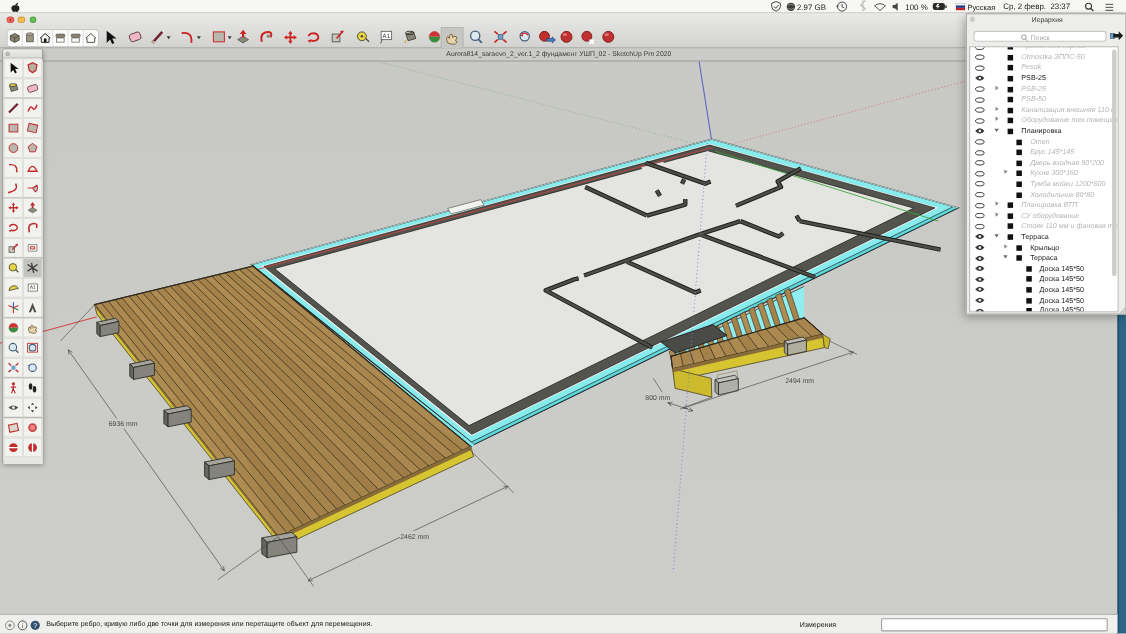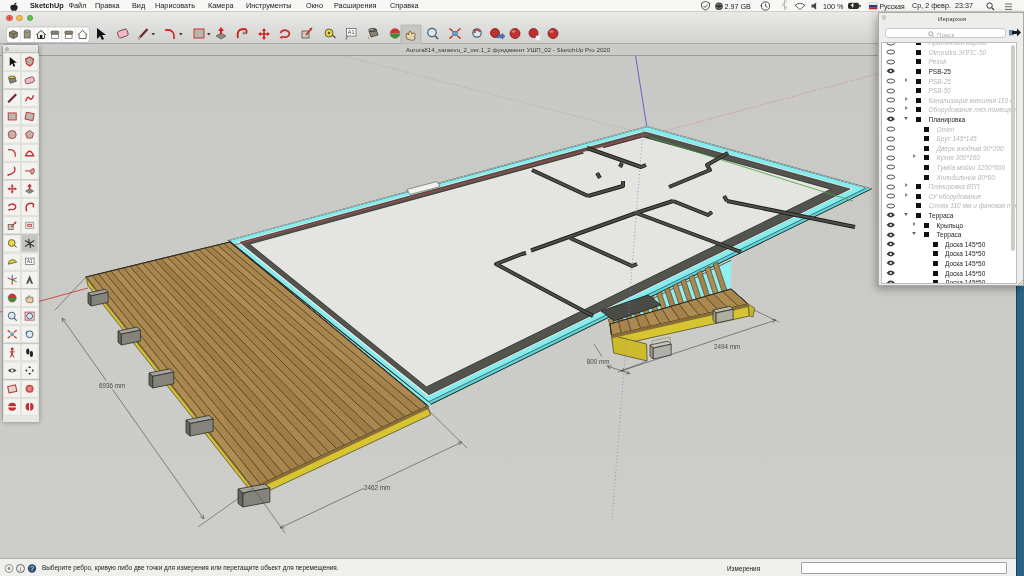--- a/index.html
+++ b/index.html
@@ -5,32 +5,20 @@
 .abs{position:absolute}
 </style></head><body>
 
 <div class="abs" style="left:1015px;top:11px;width:9px;height:565px;background:#2b6485"></div>
 <div class="abs" style="left:1015px;top:11px;width:1.5px;height:565px;background:#16435f"></div>
 
 <div class="abs" style="left:0;top:0;width:1024px;height:11.5px;background:#f7f7f6;border-bottom:0.5px solid #cfcfcd">
   <svg class="abs" style="left:9px;top:1.5px" width="10" height="9" viewBox="0 0 10 9">
       <path d="M5.7 1.4 q0.9-1 1.8-0.9 q0.1 1-0.8 1.8 q-0.9 0.9-1.8 0.7 q-0.1-0.9 0.8-1.6 z M5 3.1 q1-0.5 2.1-0.1 q1.6 0.6 1.6 2.3 q0 1.7-1.2 2.9 q-0.6 0.6-1.2 0.6 q-0.6 0-1.3-0.3 q-0.7 0.3-1.3 0.3 q-0.6 0-1.2-0.6 Q1.3 7 1.3 5.3 q0-1.7 1.6-2.3 q1.1-0.4 2.1 0.1 z" fill="#222"></path>
     </svg>
-  <div class="abs" style="left:0;top:1.3px;width:760px;height:10px;font-size:7.3px;color:#1a1a1a">
-      <span style="position:absolute;left:30px;top:0;font-weight:700;">SketchUp</span>
-      <span style="position:absolute;left:68.5px;top:0;font-weight:400;">Файл</span>
-      <span style="position:absolute;left:95px;top:0;font-weight:400;">Правка</span>
-      <span style="position:absolute;left:132px;top:0;font-weight:400;">Вид</span>
-      <span style="position:absolute;left:155px;top:0;font-weight:400;">Нарисовать</span>
-      <span style="position:absolute;left:208px;top:0;font-weight:400;">Камера</span>
-      <span style="position:absolute;left:246px;top:0;font-weight:400;">Инструменты</span>
-      <span style="position:absolute;left:306px;top:0;font-weight:400;">Окно</span>
-      <span style="position:absolute;left:334px;top:0;font-weight:400;">Расширения</span>
-      <span style="position:absolute;left:390px;top:0;font-weight:400;">Справка</span>
-    </div>
   <svg class="abs" style="left:0;top:0" width="1024" height="12" viewBox="0 0 1024 12">
       <path d="M701.5 3 l4-1.6 l4 1.6 l0 3 q0 2.6-4 4.2 q-4-1.6-4-4.2 z" fill="none" stroke="#444" stroke-width="0.9"></path>
       <path d="M703.6 6 l1.5 1.5 l2.8-3" fill="none" stroke="#444" stroke-width="0.9"></path>
       <circle cx="719" cy="6.2" r="3.8" fill="#3a3a38"></circle>
       <path d="M716.2 4.9 q2.8-2.2 5.6 0 M716.2 7.4 q2.8 2.2 5.6 0" stroke="#ccc" stroke-width="0.5" fill="none"></path>
       <text x="724.5" y="9" font-size="7.2" fill="#1a1a1a" font-family="Liberation Sans,sans-serif">2.97 GB</text>
       <circle cx="765.5" cy="6" r="4.1" fill="none" stroke="#444" stroke-width="0.9"></circle>
       <path d="M765.5 3.6 l0 2.6 l1.9 1" stroke="#444" stroke-width="0.9" fill="none"></path>
       <path d="M761.2 4.2 l-0.9 2.1 l2.1-0.3 z" fill="#444"></path>
       <path d="M784.5 2.3 l0 7.6 l2.4-2 l-4.8-3.6 l4.8-3.6 l-2.4-2 z M782.1 4.3 l4.8 3.6" fill="none" stroke="#b0b0ae" stroke-width="0.8"></path>

